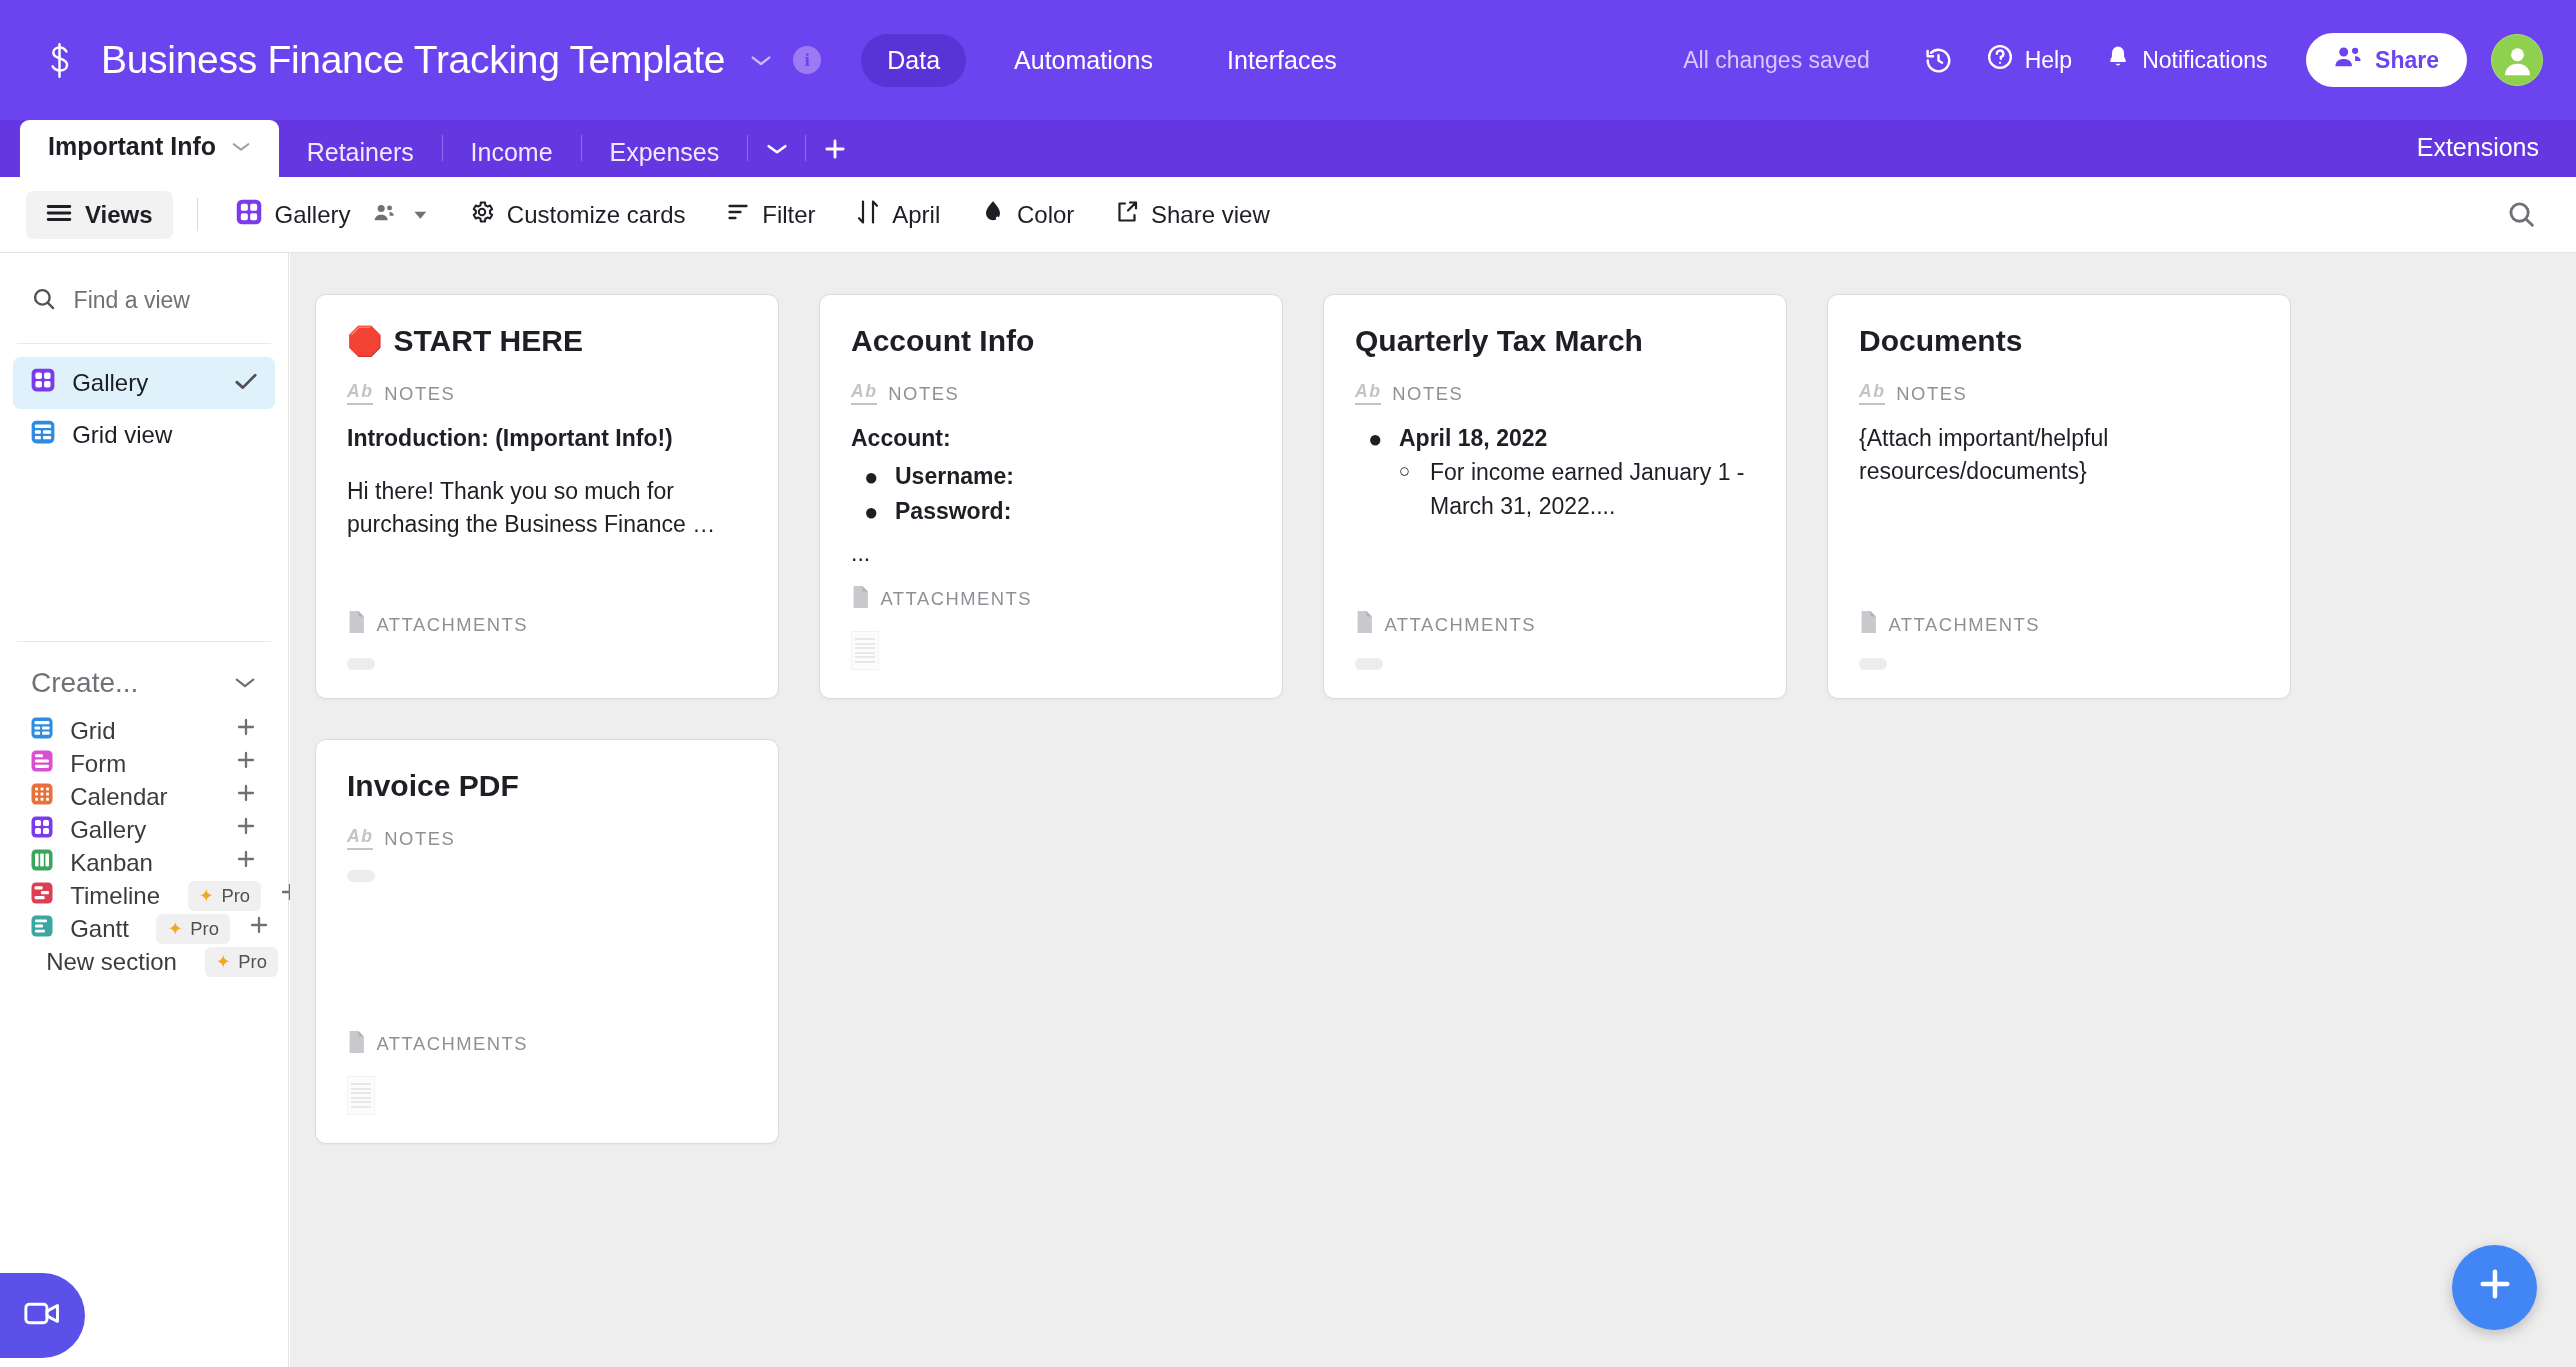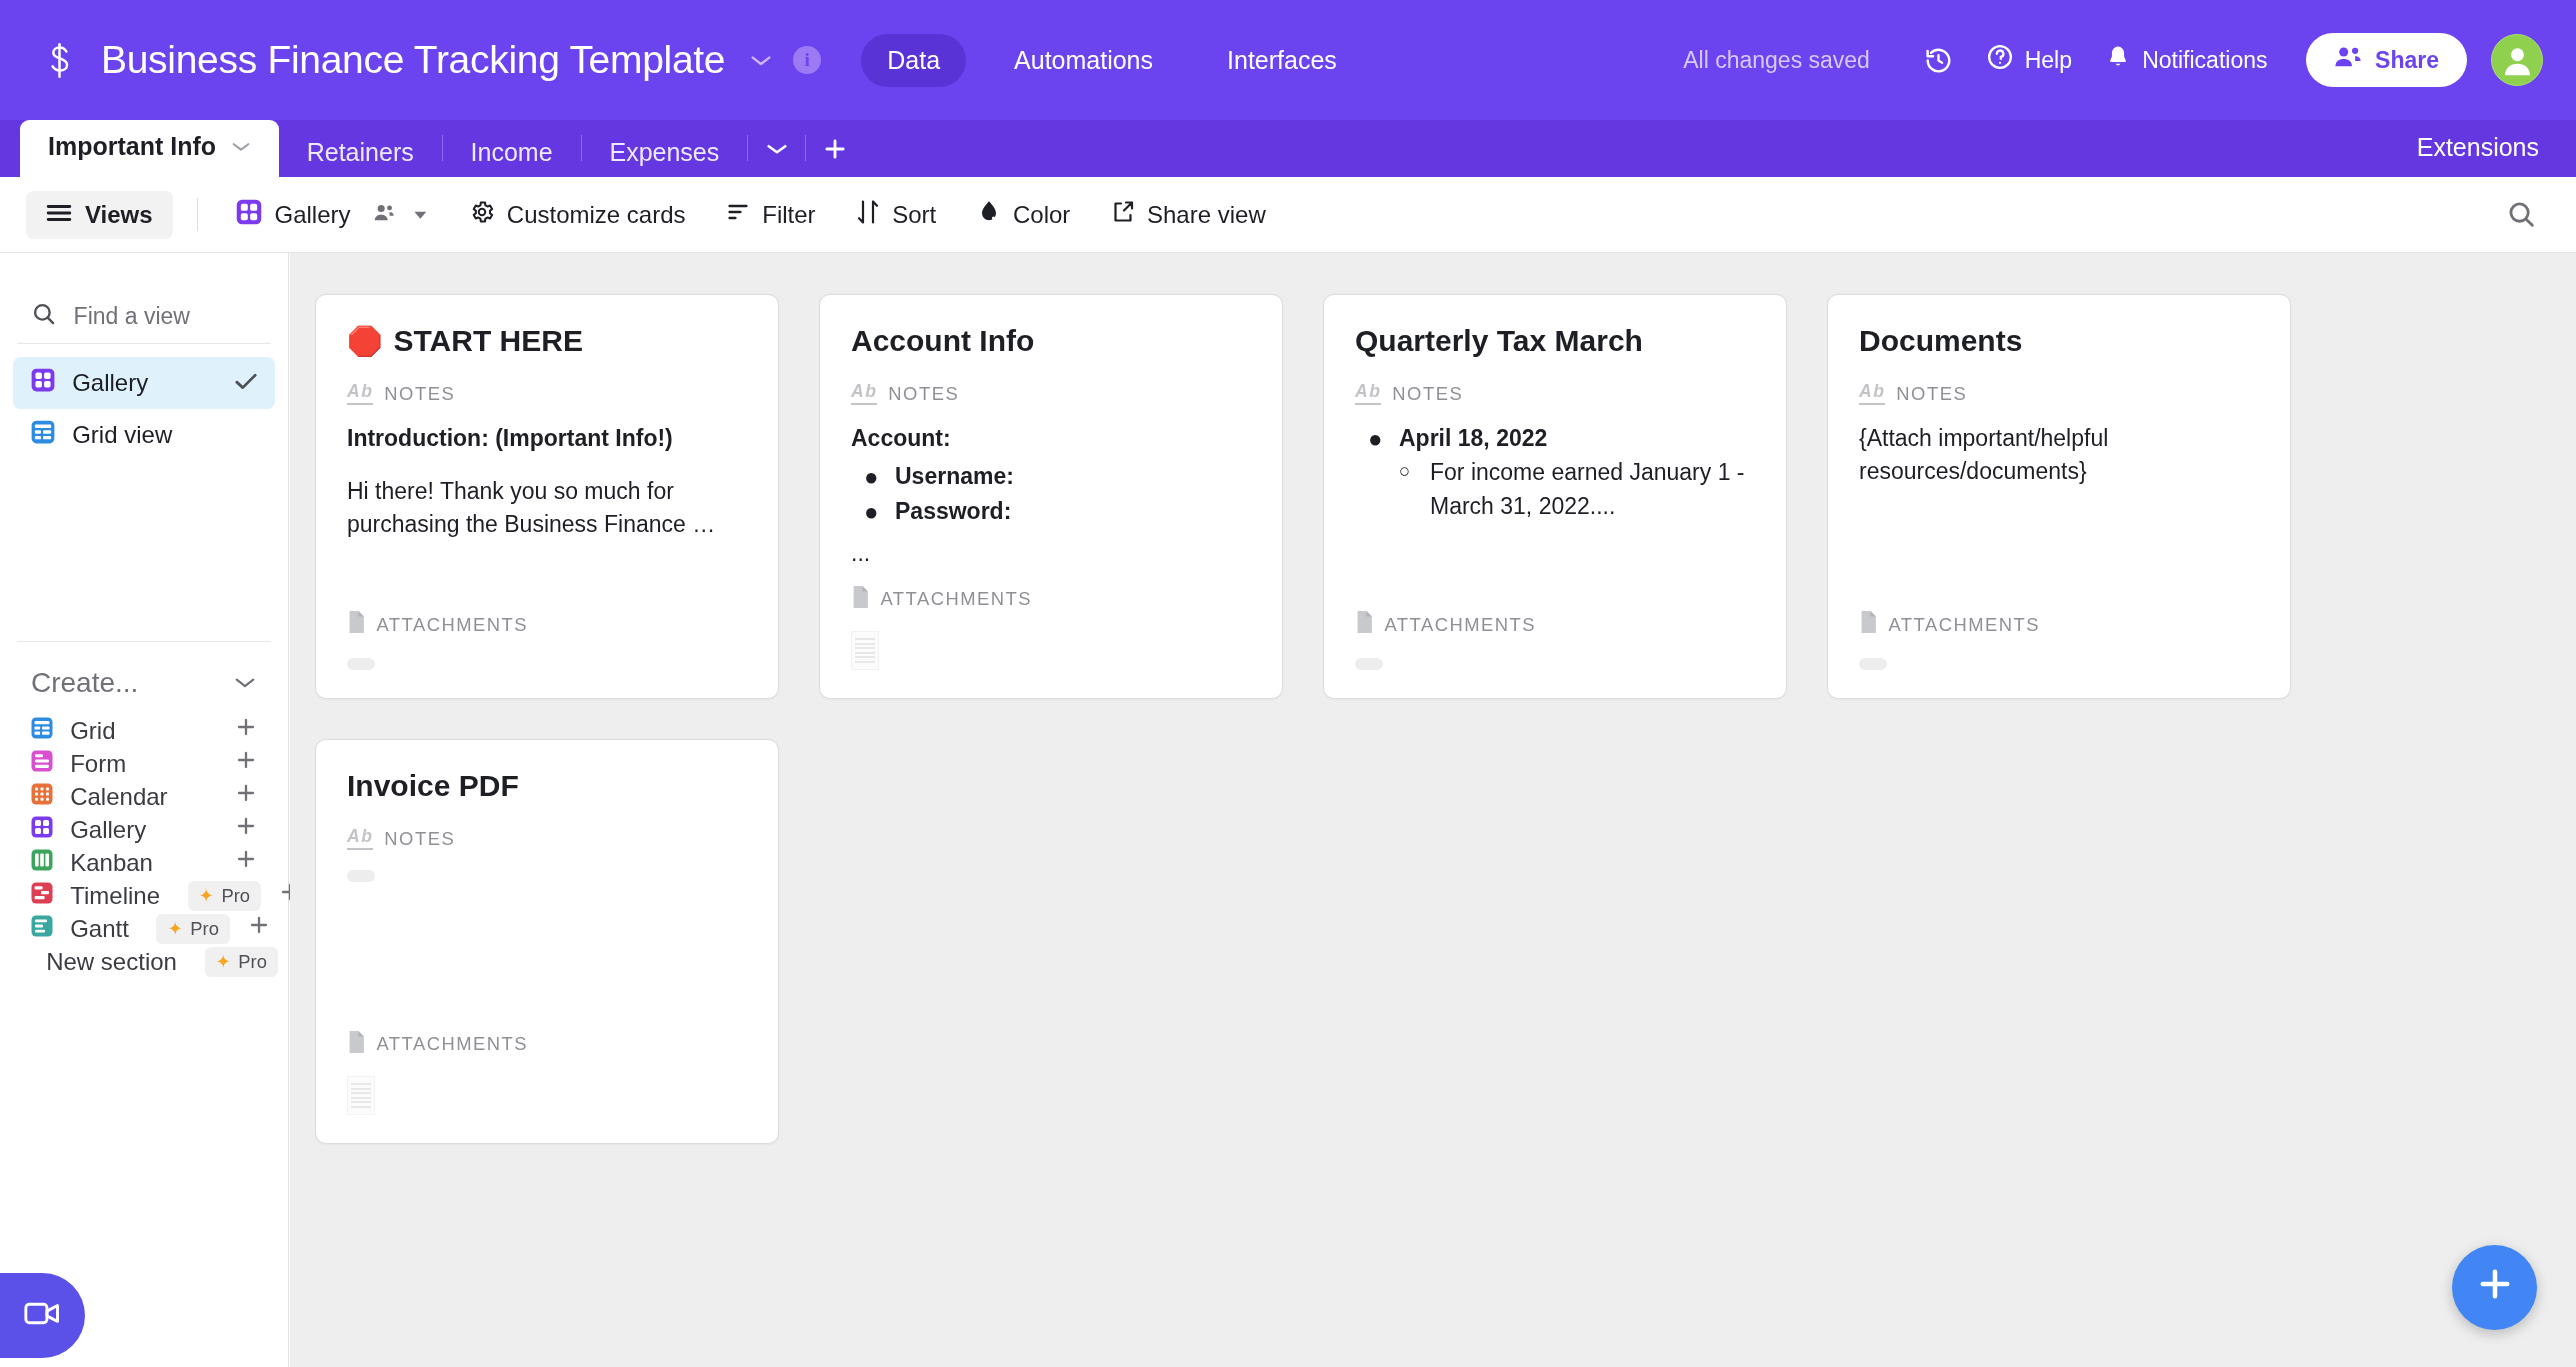--- a/index.html
+++ b/index.html
@@ -122,21 +122,21 @@
   .tb-search { margin-left: auto; margin-right: 39px; display: flex; align-items: center; }
 
   
   .sidebar {
     position: absolute; top: 253px; left: 0;
     width: 289px; height: 1114px;
     background: #ffffff;
     border-right: 0.9px solid #e3e3e5;
   }
   .find-view {
-    display: flex; align-items: flex-end; gap: 16.6px;
+    display: flex; align-items: center; gap: 16.6px;
     height: 59px; padding: 0 31px; margin-top: 18.4px;
   }
   .find-view-text { font-size: 23px; color: #6f7177; }
   .sb-divider { height: 0.9px; background: #e8e8ea; margin: 13px 16.6px 0 16.6px; }
   .view-list { padding: 13px 13px 0 13px; }
   .view-item {
     display: flex; align-items: center; gap: 16.6px;
     height: 52px; padding: 0 16.6px; border-radius: 7.4px;
     font-size: 24px; color: #1d1f25;
   }
@@ -388,21 +388,21 @@
     </span>
     <span>Filter</span>
   </div>
 
   <div class="tb-item">
     <span>
       <svg width="24" height="26" viewBox="0 0 24 26" fill="none" stroke="#1d1f25" stroke-width="2.2" stroke-linecap="round" stroke-linejoin="round">
           <path d="M7 2.5v21M7 23.5l-4-4.3M17 23.5v-21M17 2.5l4 4.3"></path>
         </svg>
     </span>
-    <span>Sort</span>
+    <span>April</span>
   </div>
 
   <div class="tb-item">
     <span>
       <svg width="24" height="26" viewBox="0 0 24 26" fill="#1d1f25">
           <path d="M12 2.2c4.4 5 7 8.6 7 12a7 7 0 0 1-14 0c0-3.4 2.6-7 7-12z"></path>
           <circle cx="16.5" cy="19" r="1.6" fill="#fff"></circle>
         </svg>
     </span>
     <span>Color</span>

